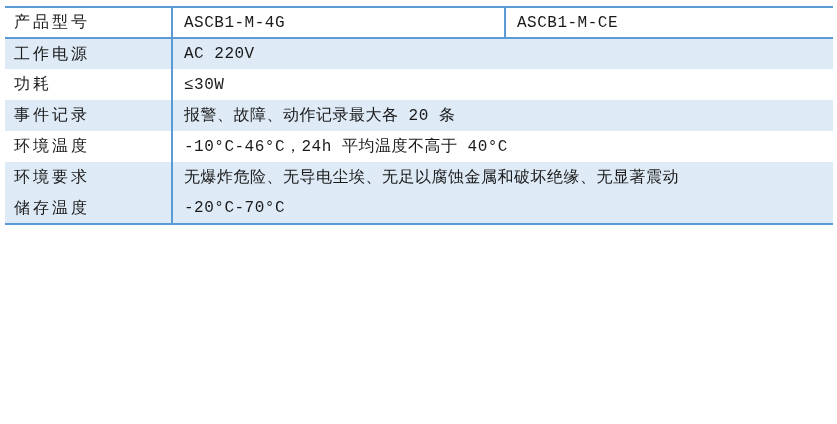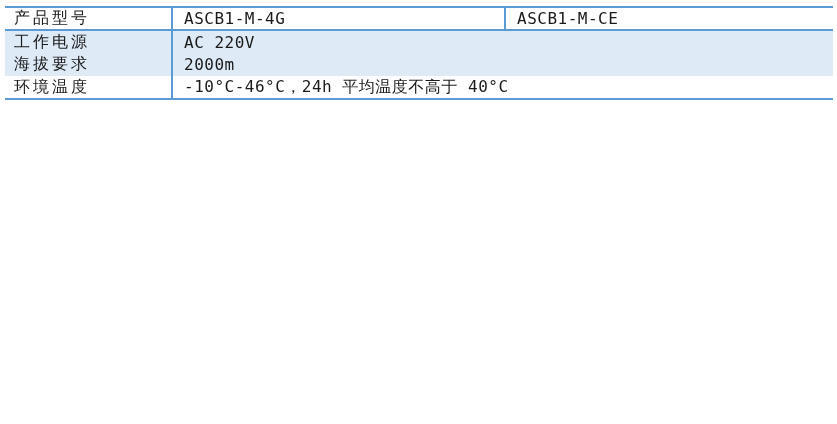--- a/index.html
+++ b/index.html
@@ -20,38 +20,39 @@
     border-collapse: collapse;
     table-layout: fixed;
     width: 828px;
     border-top: 2.5px solid var(--border-color);
     border-bottom: 2.5px solid var(--border-color);
     font-size: 16px;
   }
   table.spec col.c1 { width: 167px; }
   table.spec col.c2 { width: 333px; }
   table.spec col.c3 { width: 328px; }
-  table.spec tr { height: 23px; }
+  table.spec tr { height: 31px; }
   table.spec tr.band { background: var(--band-color); margin-top: 41px; }
   table.spec tr:first-child { border-bottom: 2.5px solid var(--border-color); }
   table.spec th {
     font-weight: normal;
     text-align: left;
     vertical-align: middle;
     padding: 0 4px 0 9px;
     letter-spacing: 3px;
     border-right: 2.5px solid var(--border-color);
     white-space: nowrap;
   }
   table.spec td {
     vertical-align: middle;
     padding: 0 13px 0 11px;
     letter-spacing: 0.5px;
     white-space: nowrap;
     overflow: hidden;
+    font-family: Liberation Mono, monospace;
   }
   table.spec td.mid { border-right: 2.5px solid var(--border-color); }
 </style>
 </head>
 <body style="color: rgb(26, 26, 26); background: rgb(255, 255, 255);">
 
 <div class="page">
   <table class="spec">
     <colgroup>
       <col class="c1">
@@ -61,23 +62,35 @@
     <tbody>
         <tr>
           <th>产品型号</th>
           <td class="mid">ASCB1-M-4G</td>
           <td>ASCB1-M-CE</td>
         </tr>
         <tr class="band">
           <th>工作电源</th>
           <td colspan="2">AC 220V</td>
         </tr>
+        <tr>
+          <th>功耗</th>
+          <td colspan="2">≤30W</td>
+        </tr>
         <tr class="band">
-          <th>海拔要求</th>
-          <td colspan="2">2000m</td>
+          <th>事件记录</th>
+          <td colspan="2">报警、故障、动作记录最大各 20 条</td>
         </tr>
         <tr>
           <th>环境温度</th>
           <td colspan="2">-10°C-46°C，24h 平均温度不高于 40°C</td>
+        </tr>
+        <tr class="band">
+          <th>环境要求</th>
+          <td colspan="2">无爆炸危险、无导电尘埃、无足以腐蚀金属和破坏绝缘、无显著震动</td>
+        </tr>
+        <tr class="band">
+          <th>储存温度</th>
+          <td colspan="2">-20°C-70°C</td>
         </tr>
       </tbody>
   </table>
 </div>
 
 </body></html>

